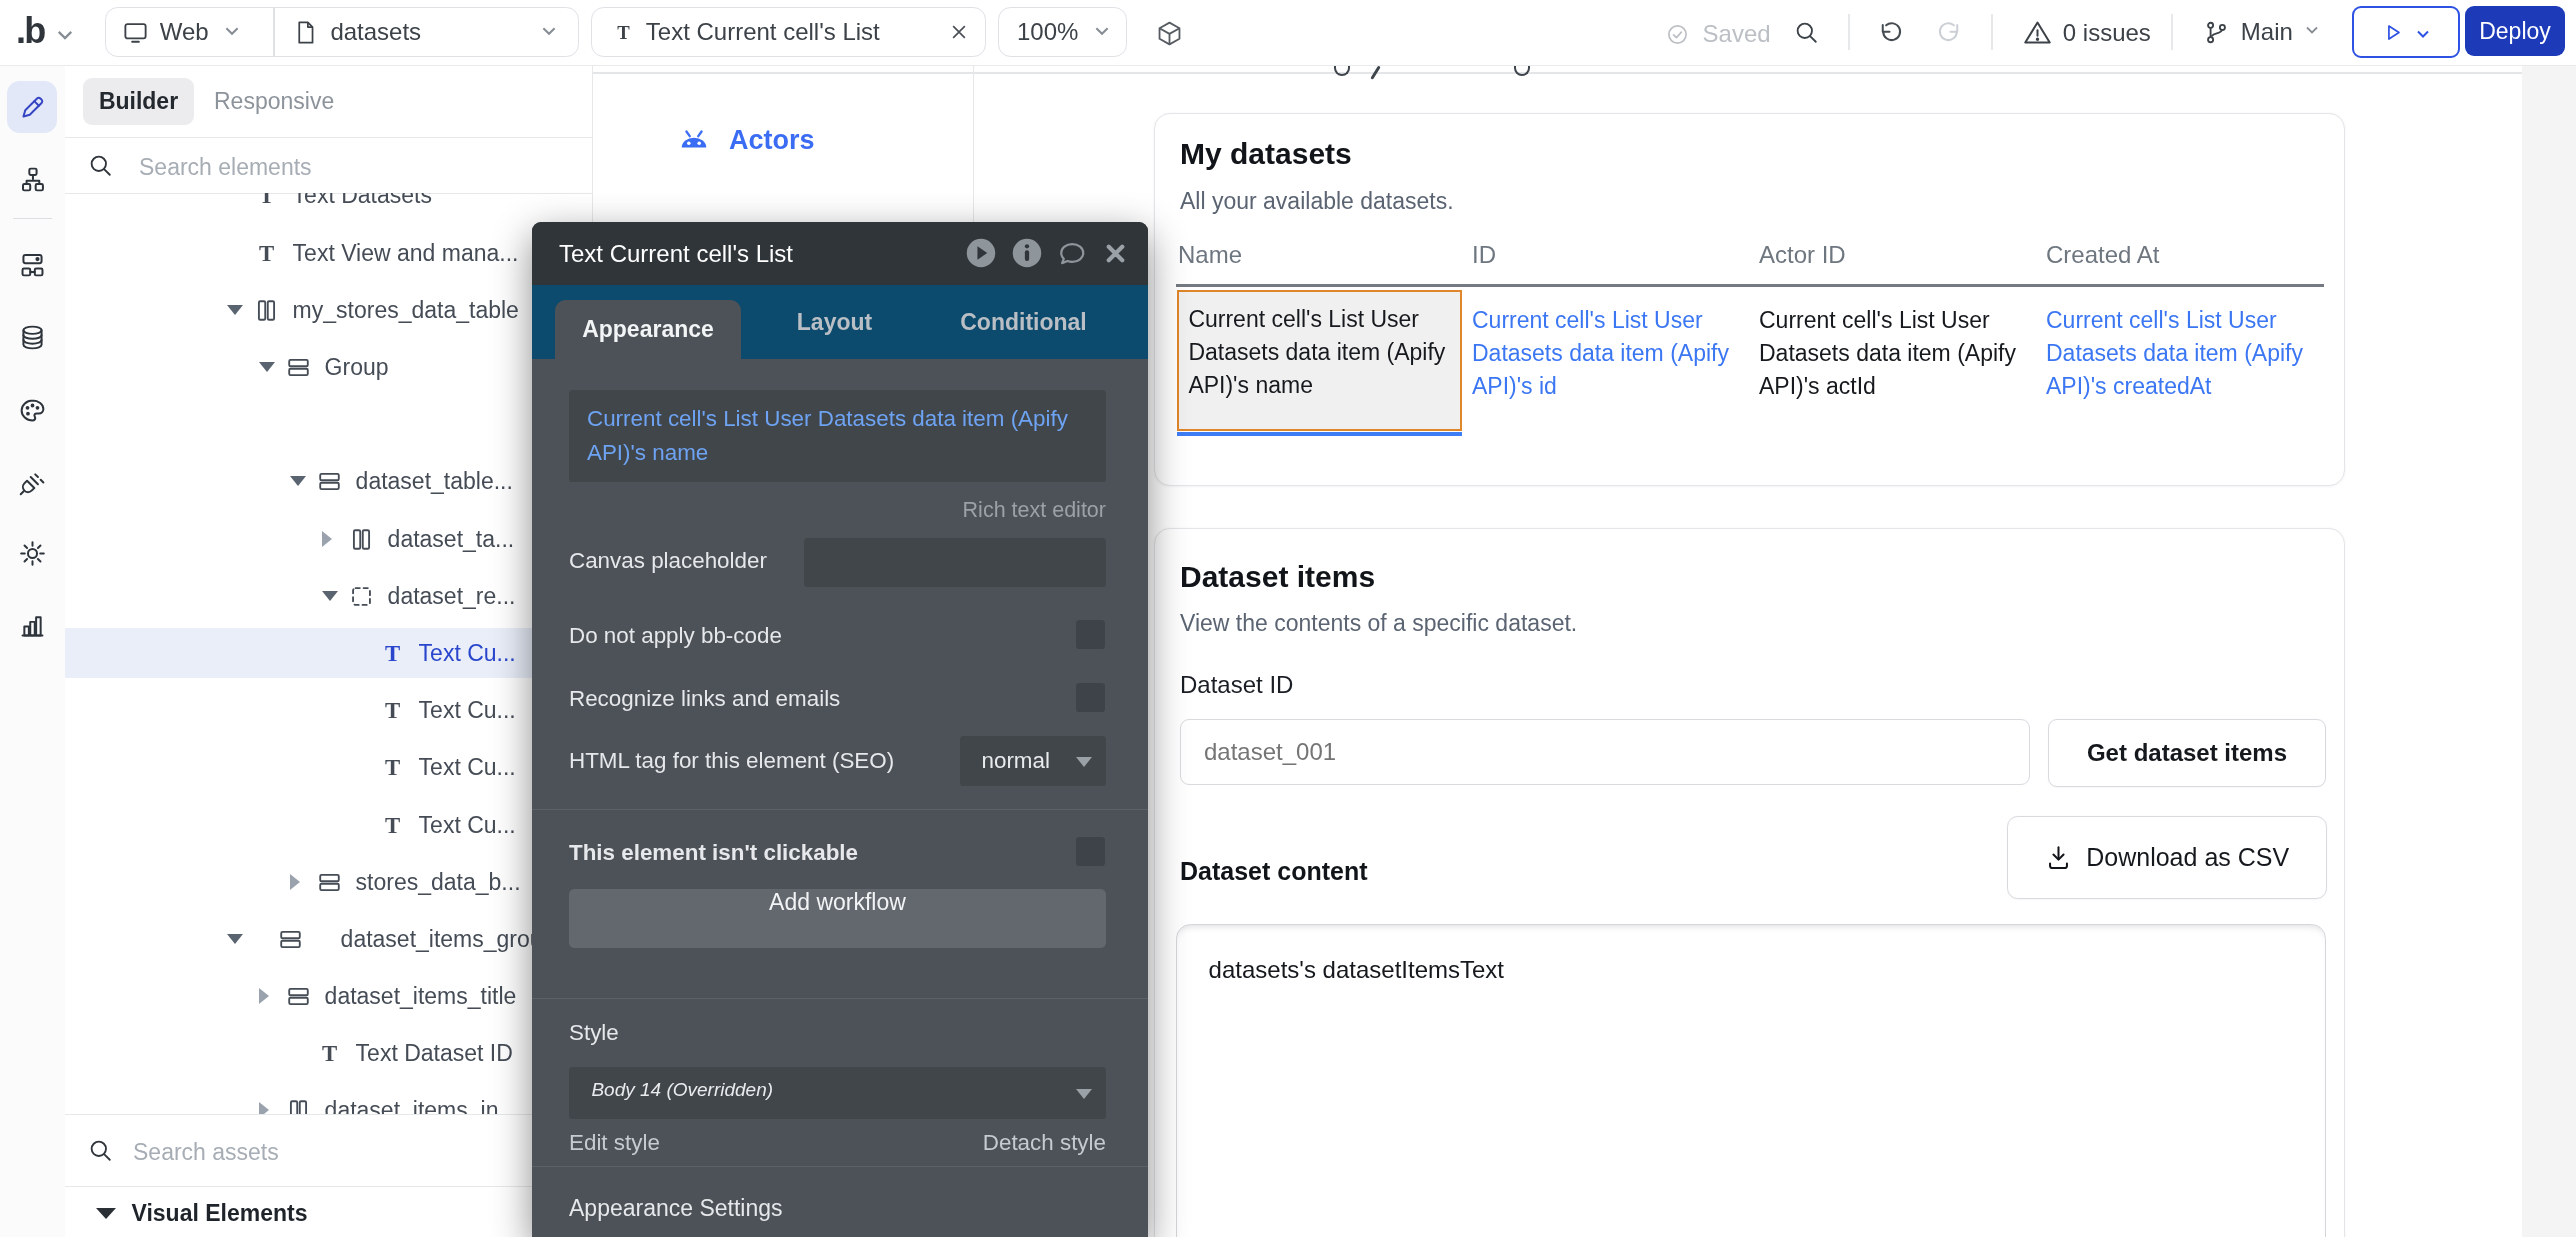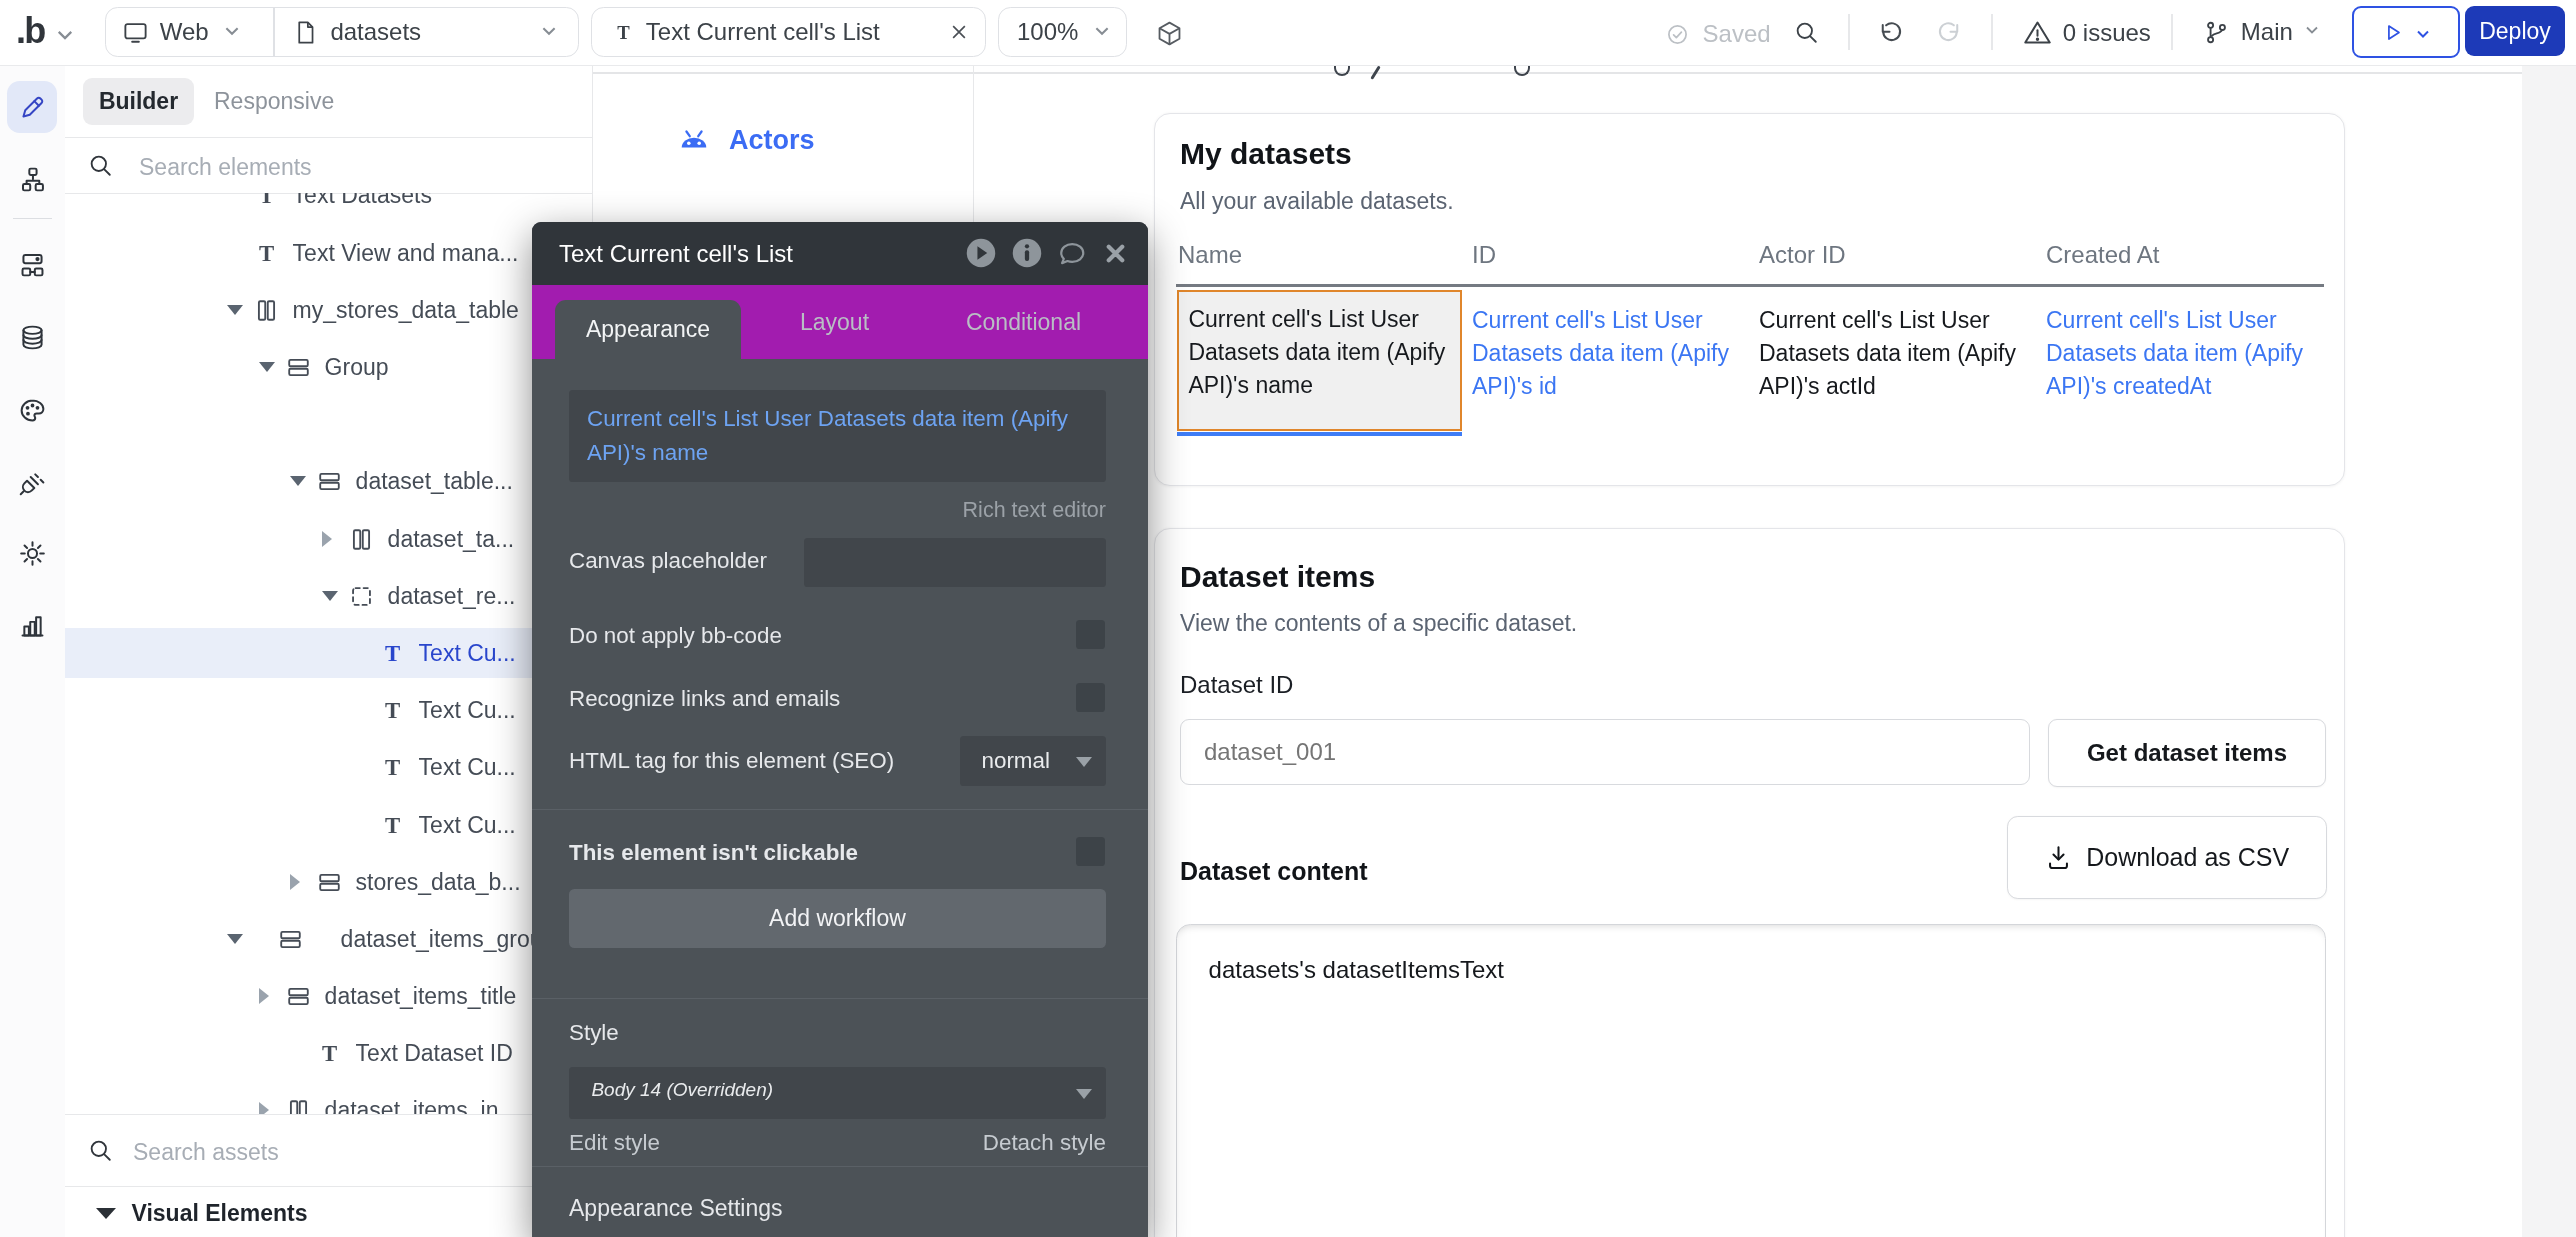--- a/index.html
+++ b/index.html
@@ -50,21 +50,21 @@
   .desc{position:absolute;top:0;}
   .desc-hook{width:11.7px;height:9px;border:2.7px solid #3f454d;border-top:none;border-radius:0 0 8px 8px;}
   .desc-tail{width:2.7px;height:15.2px;background:#3f454d;transform:rotate(32deg);border-radius:1.8px;}
 
   
   #floatpanel{left:532px;top:222px;width:616px;height:1016px;background:#4c5257;border-radius:9px 9px 0 0;
               box-shadow:0 12.6px 39px rgba(0,0,0,.45);z-index:30;color:#e9ebed;}
   #fp-header{position:absolute;left:0;top:0;width:616px;height:63px;background:#30353a;border-radius:9px 9px 0 0;}
   #fp-title{position:absolute;left:27px;top:0;height:63px;display:flex;align-items:center;font-size:24px;color:#fff;}
   .fp-hicon{position:absolute;top:15.2px;width:32px;height:32px;color:#8e959b;}
-  #fp-tabs{position:absolute;left:0;top:63px;width:616px;height:74px;background:#a21caf;}
+  #fp-tabs{position:absolute;left:0;top:63px;width:616px;height:74px;background:#0c4a6e;font-weight:bold;}
   .fp-tab{position:absolute;top:0;height:74px;display:flex;align-items:center;justify-content:center;font-size:23px;color:#b9bfc4;}
   .fp-tab.active{top:15.2px;height:59px;background:#4c5257;border-radius:10.8px 10.8px 0 0;color:#f2f4f5;}
   .fp-label{position:absolute;left:37px;font-size:22.4px;color:#e6e8eb;}
   .fp-box{position:absolute;background:#41464b;border-radius:3.6px;}
   .fp-check{position:absolute;left:544px;width:29px;height:29px;background:#3d4348;border-radius:3.6px;}
   .fp-div{position:absolute;left:0;width:616px;height:1.3px;background:#5a6066;}
   .fp-dd-caret{position:absolute;right:14.4px;top:50%;margin-top:-4.5px;width:0;height:0;border-left:8px solid transparent;border-right:8px solid transparent;border-top:10px solid #9aa1a7;}
 </style>
 </head>
 <body>
@@ -615,21 +615,21 @@
   <div class="fp-box" style="left:428px;top:514px;width:146px;height:50px;">
     <span class="abs" style="left:21.5px;top:11.7px;font-size:22.4px;color:#e9ebed;">normal</span>
     <span class="fp-dd-caret"></span>
   </div>
 
   <div class="fp-div" style="top:587px;"></div>
 
   <div class="fp-label" style="top:618px;font-weight:bold;">This element isn't clickable</div>
   <div class="fp-check" style="top:615px;"></div>
 
-  <div class="abs" style="left:37px;top:667px;width:537px;height:59px;background:#62686e;border-radius:5.4px;display:flex;align-items:center;justify-content:center;font-size:23px;color:#f2f3f5;">
+  <div class="abs" style="left:37px;top:667px;width:537px;height:59px;background:#62686e;border-radius:5.4px;display:flex;align-items:flex-start;justify-content:center;font-size:23px;color:#f2f3f5;">
       <span>Add workflow</span>
     </div>
 
   <div class="fp-div" style="top:776px;"></div>
 
   <div class="fp-label" style="top:798px;">Style</div>
   <div class="fp-box" style="left:37px;top:845px;width:537px;height:52px;">
     <span class="abs" style="left:22.4px;top:11.7px;font-size:19px;font-style:italic;color:#e9ebed;">Body 14 (Overridden)</span>
     <span class="fp-dd-caret"></span>
   </div>

